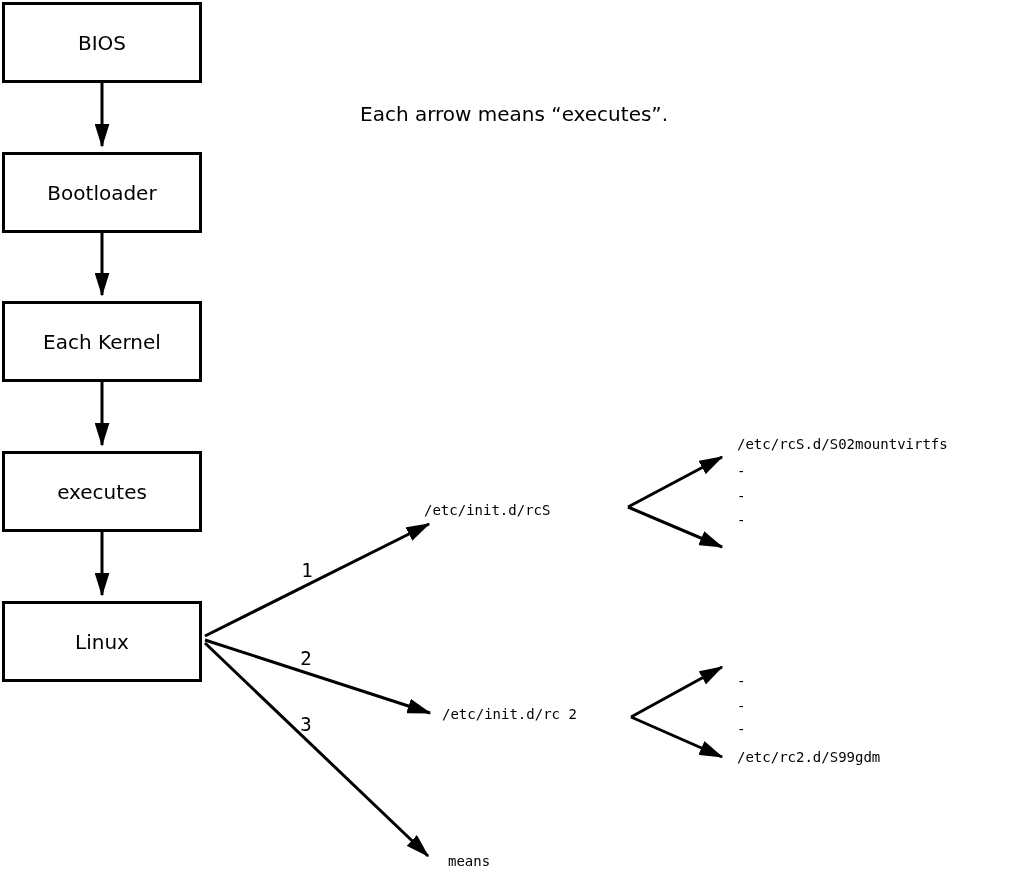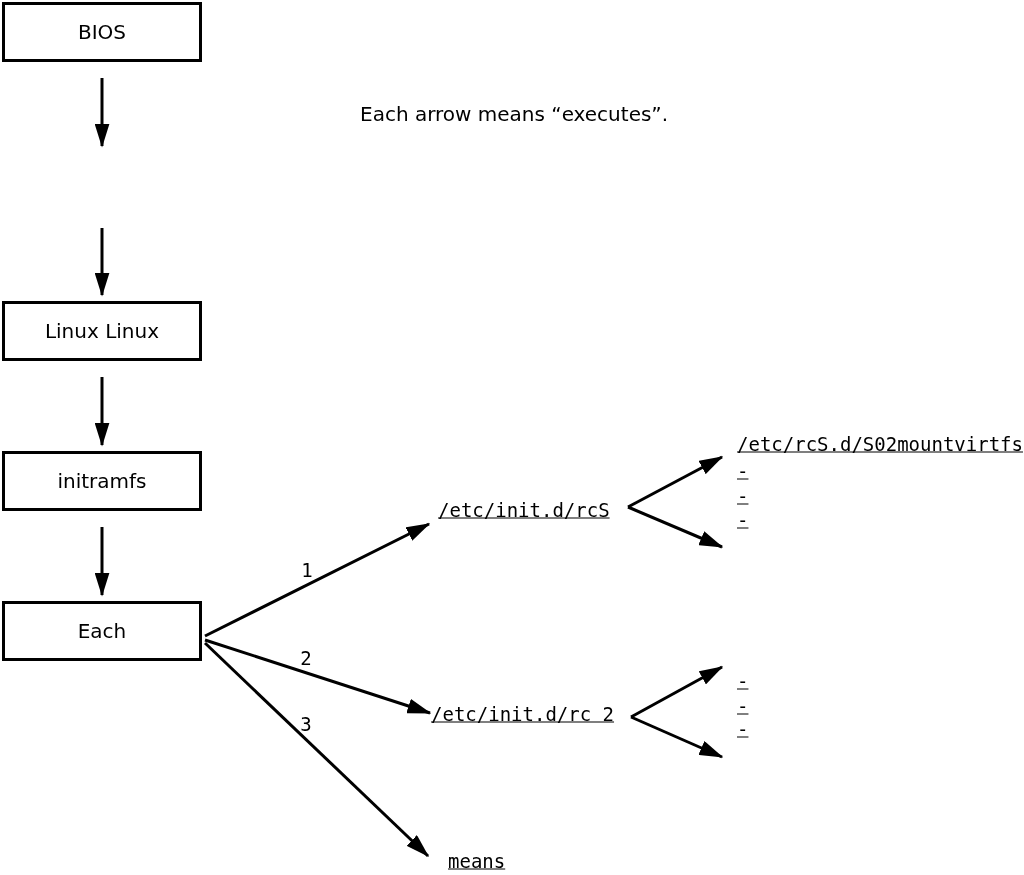--- a/index.html
+++ b/index.html
@@ -14,21 +14,21 @@
   }
   svg.arrow-layer {
     position: absolute;
     left: 0; top: 0;
     width: 1024px; height: 875px;
   }
   .box {
     position: absolute;
     left: 2px;
     width: 200px;
-    height: 60px;
+    height: 81px;
     box-sizing: border-box;
     border: 3px solid #000000;
     background: #ffffff;
     display: flex;
     align-items: center;
     justify-content: center;
     font-size: 20px;
   }
   .note {
     position: absolute;
@@ -36,24 +36,23 @@
     top: 114px;
     transform: translateY(-50%);
     font-size: 20px;
     white-space: pre;
     text-align: center;
   }
   .mono {
     position: absolute;
     transform: translateY(-50%);
     font-family: "DejaVu Sans Mono", monospace;
-    font-size: 19px;
+    font-size: 14px;
     white-space: pre;
     line-height: 1;
-    text-decoration: underline;
   }
   .numlabel {
     position: absolute;
     transform: translate(-50%, -50%);
     font-family: "DejaVu Sans Mono", monospace;
     font-size: 19px;
     line-height: 1;
   }
 </style>
 </head>
@@ -81,42 +80,46 @@
       <line x1="628" y1="507" x2="722" y2="547" marker-end="url(#ah)"></line>
 
       <line x1="631" y1="717" x2="722" y2="667" marker-end="url(#ah)"></line>
       <line x1="631" y1="717" x2="722" y2="757" marker-end="url(#ah)"></line>
     </g>
   </svg>
 
   <div class="box" style="top:2px">
     <span>BIOS</span>
   </div>
+  <div class="box" style="top:152px">
+    <span>Bootloader</span>
+  </div>
   <div class="box" style="top:301px">
-    <span>Linux Linux</span>
+    <span>Each Kernel</span>
   </div>
   <div class="box" style="top:451px">
-    <span>initramfs</span>
+    <span>executes</span>
   </div>
   <div class="box" style="top:601px">
-    <span>Each</span>
+    <span>Linux</span>
   </div>
 
   <div class="note">Each arrow means “executes”.</div>
 
   <span class="numlabel" style="left:307px; top:570px">1</span>
   <span class="numlabel" style="left:306px; top:658px">2</span>
   <span class="numlabel" style="left:306px; top:724px">3</span>
 
-  <span class="mono" style="left:438px; top:510px">/etc/init.d/rcS</span>
-  <span class="mono" style="left:431px; top:714px">/etc/init.d/rc 2</span>
+  <span class="mono" style="left:424px; top:510px">/etc/init.d/rcS</span>
+  <span class="mono" style="left:442px; top:714px">/etc/init.d/rc 2</span>
   <span class="mono" style="left:448px; top:861px">means</span>
 
   <span class="mono" style="left:737px; top:444px">/etc/rcS.d/S02mountvirtfs</span>
   <span class="mono" style="left:737px; top:471px">-</span>
   <span class="mono" style="left:737px; top:496px">-</span>
   <span class="mono" style="left:737px; top:520px">-</span>
 
   <span class="mono" style="left:737px; top:681px">-</span>
   <span class="mono" style="left:737px; top:706px">-</span>
   <span class="mono" style="left:737px; top:729px">-</span>
+  <span class="mono" style="left:737px; top:757px">/etc/rc2.d/S99gdm</span>
 
 </div>
 
 </body></html>

